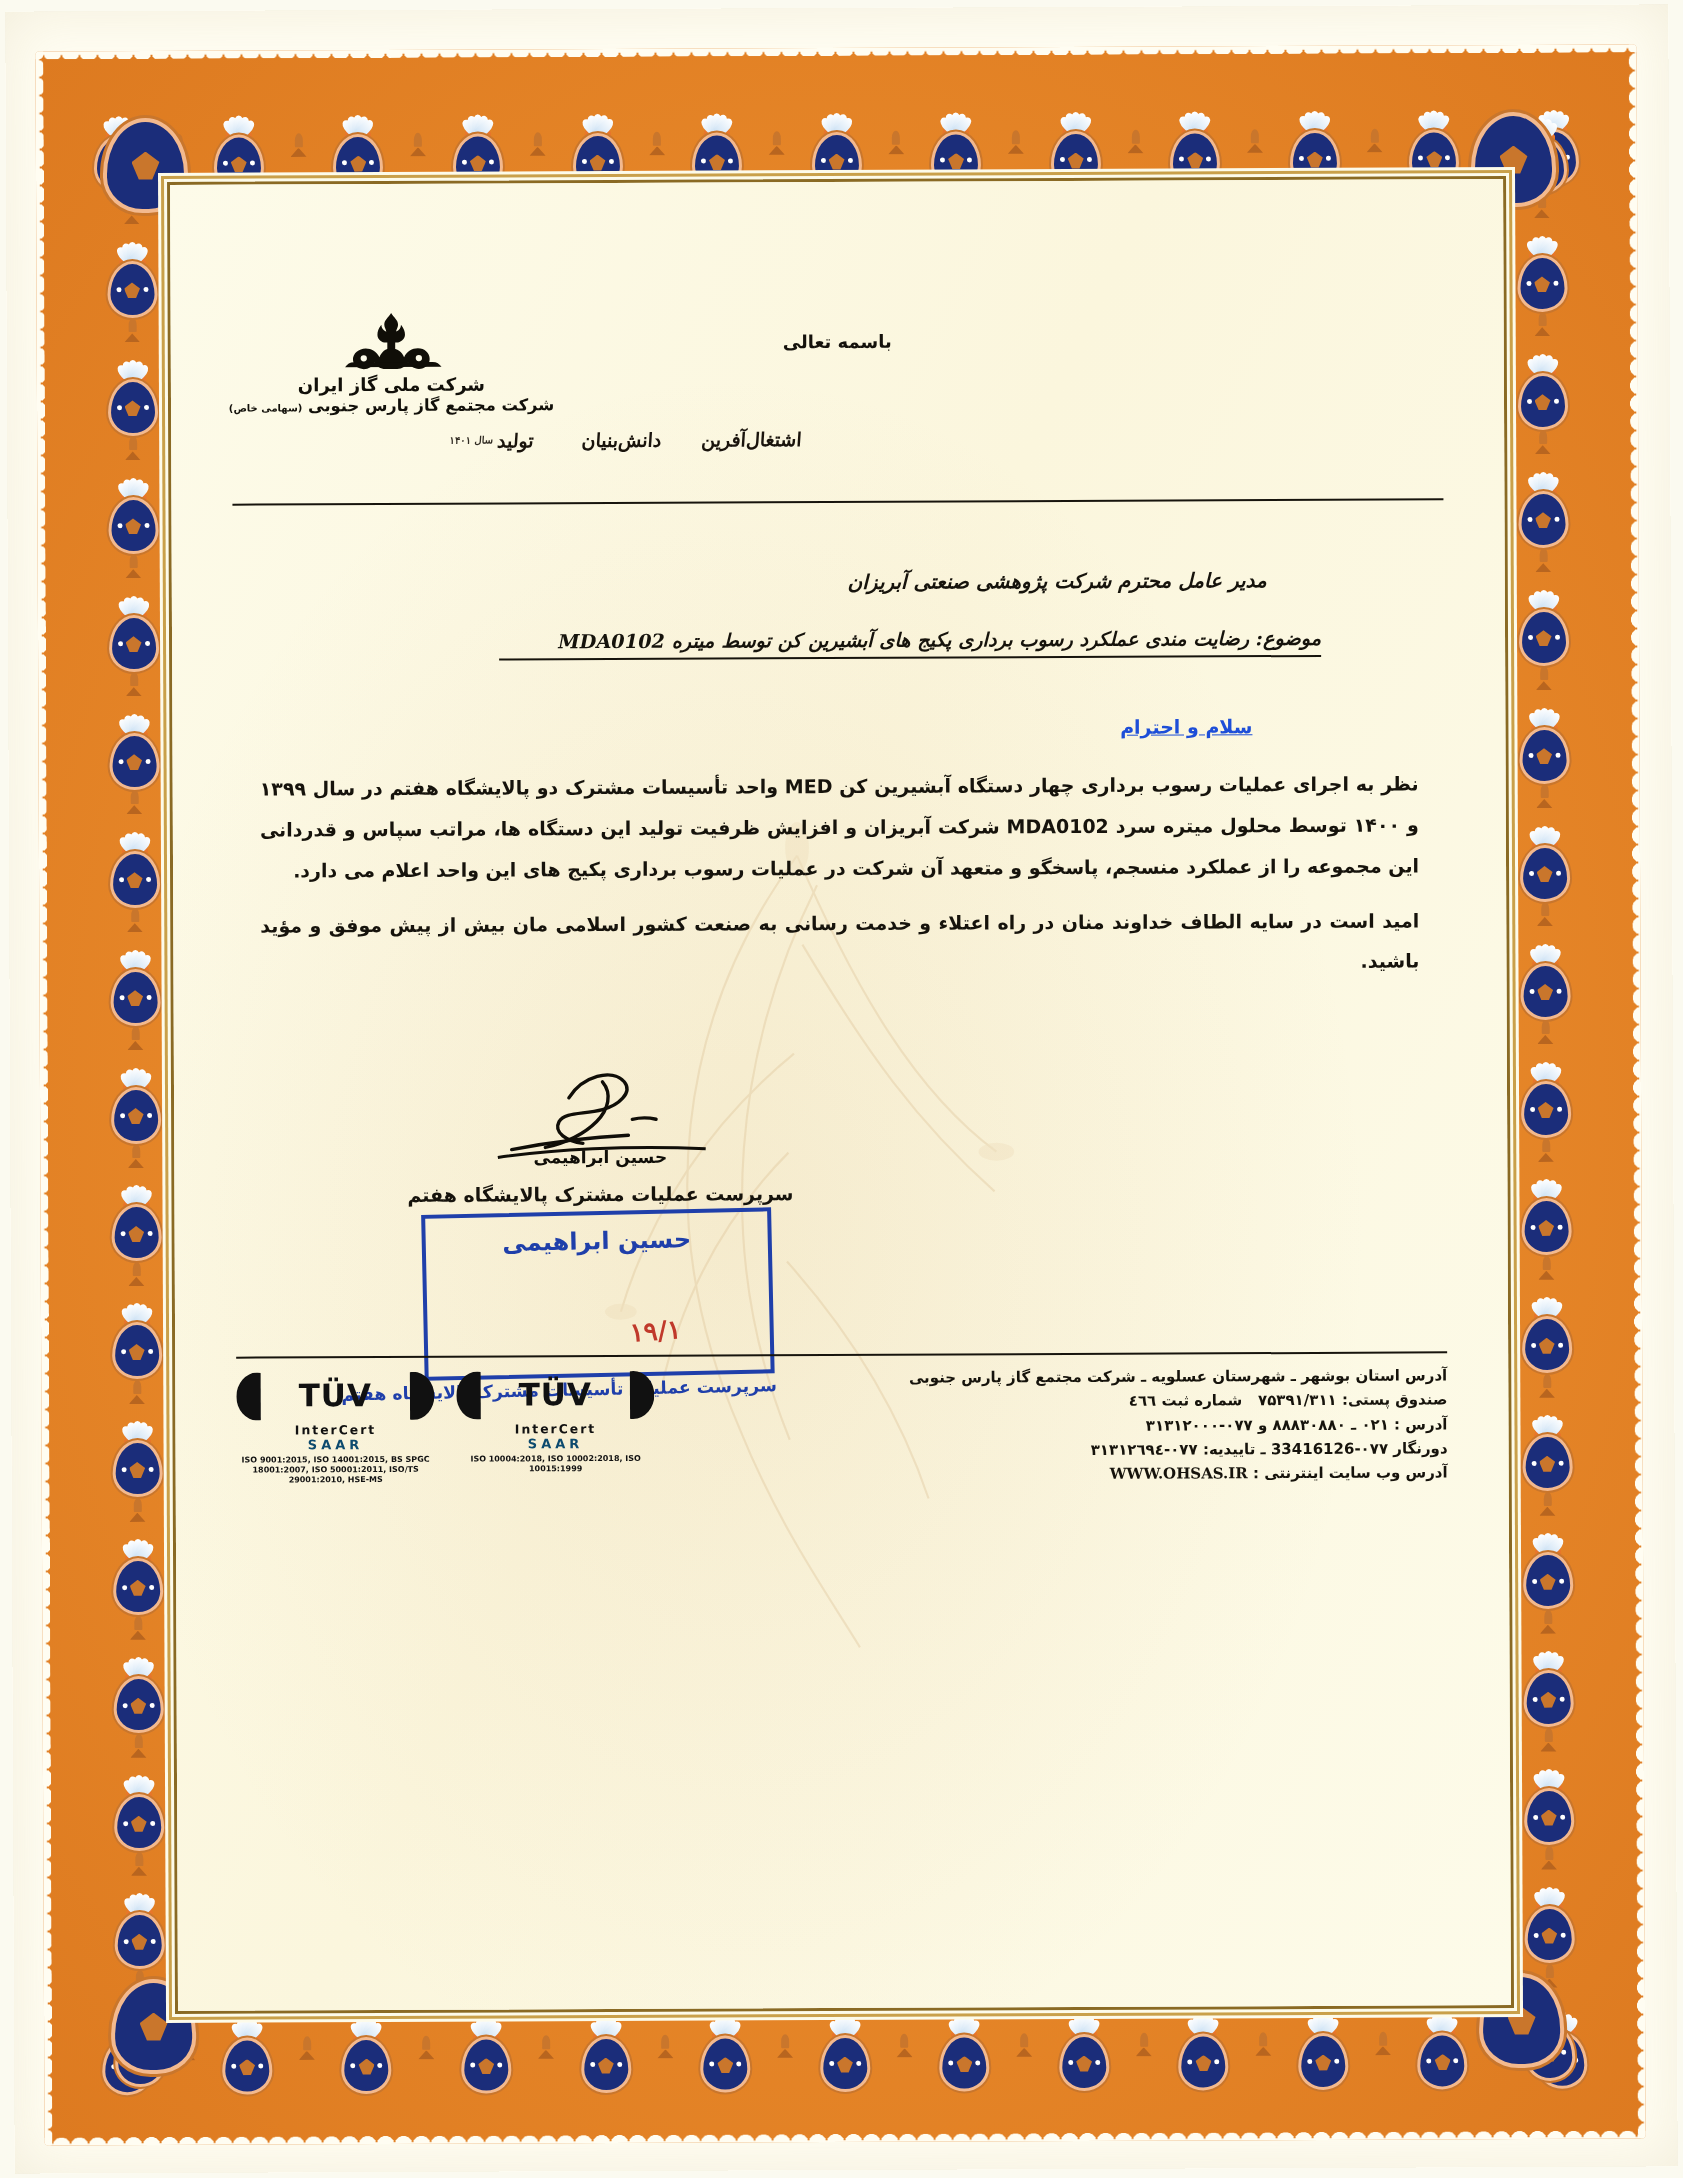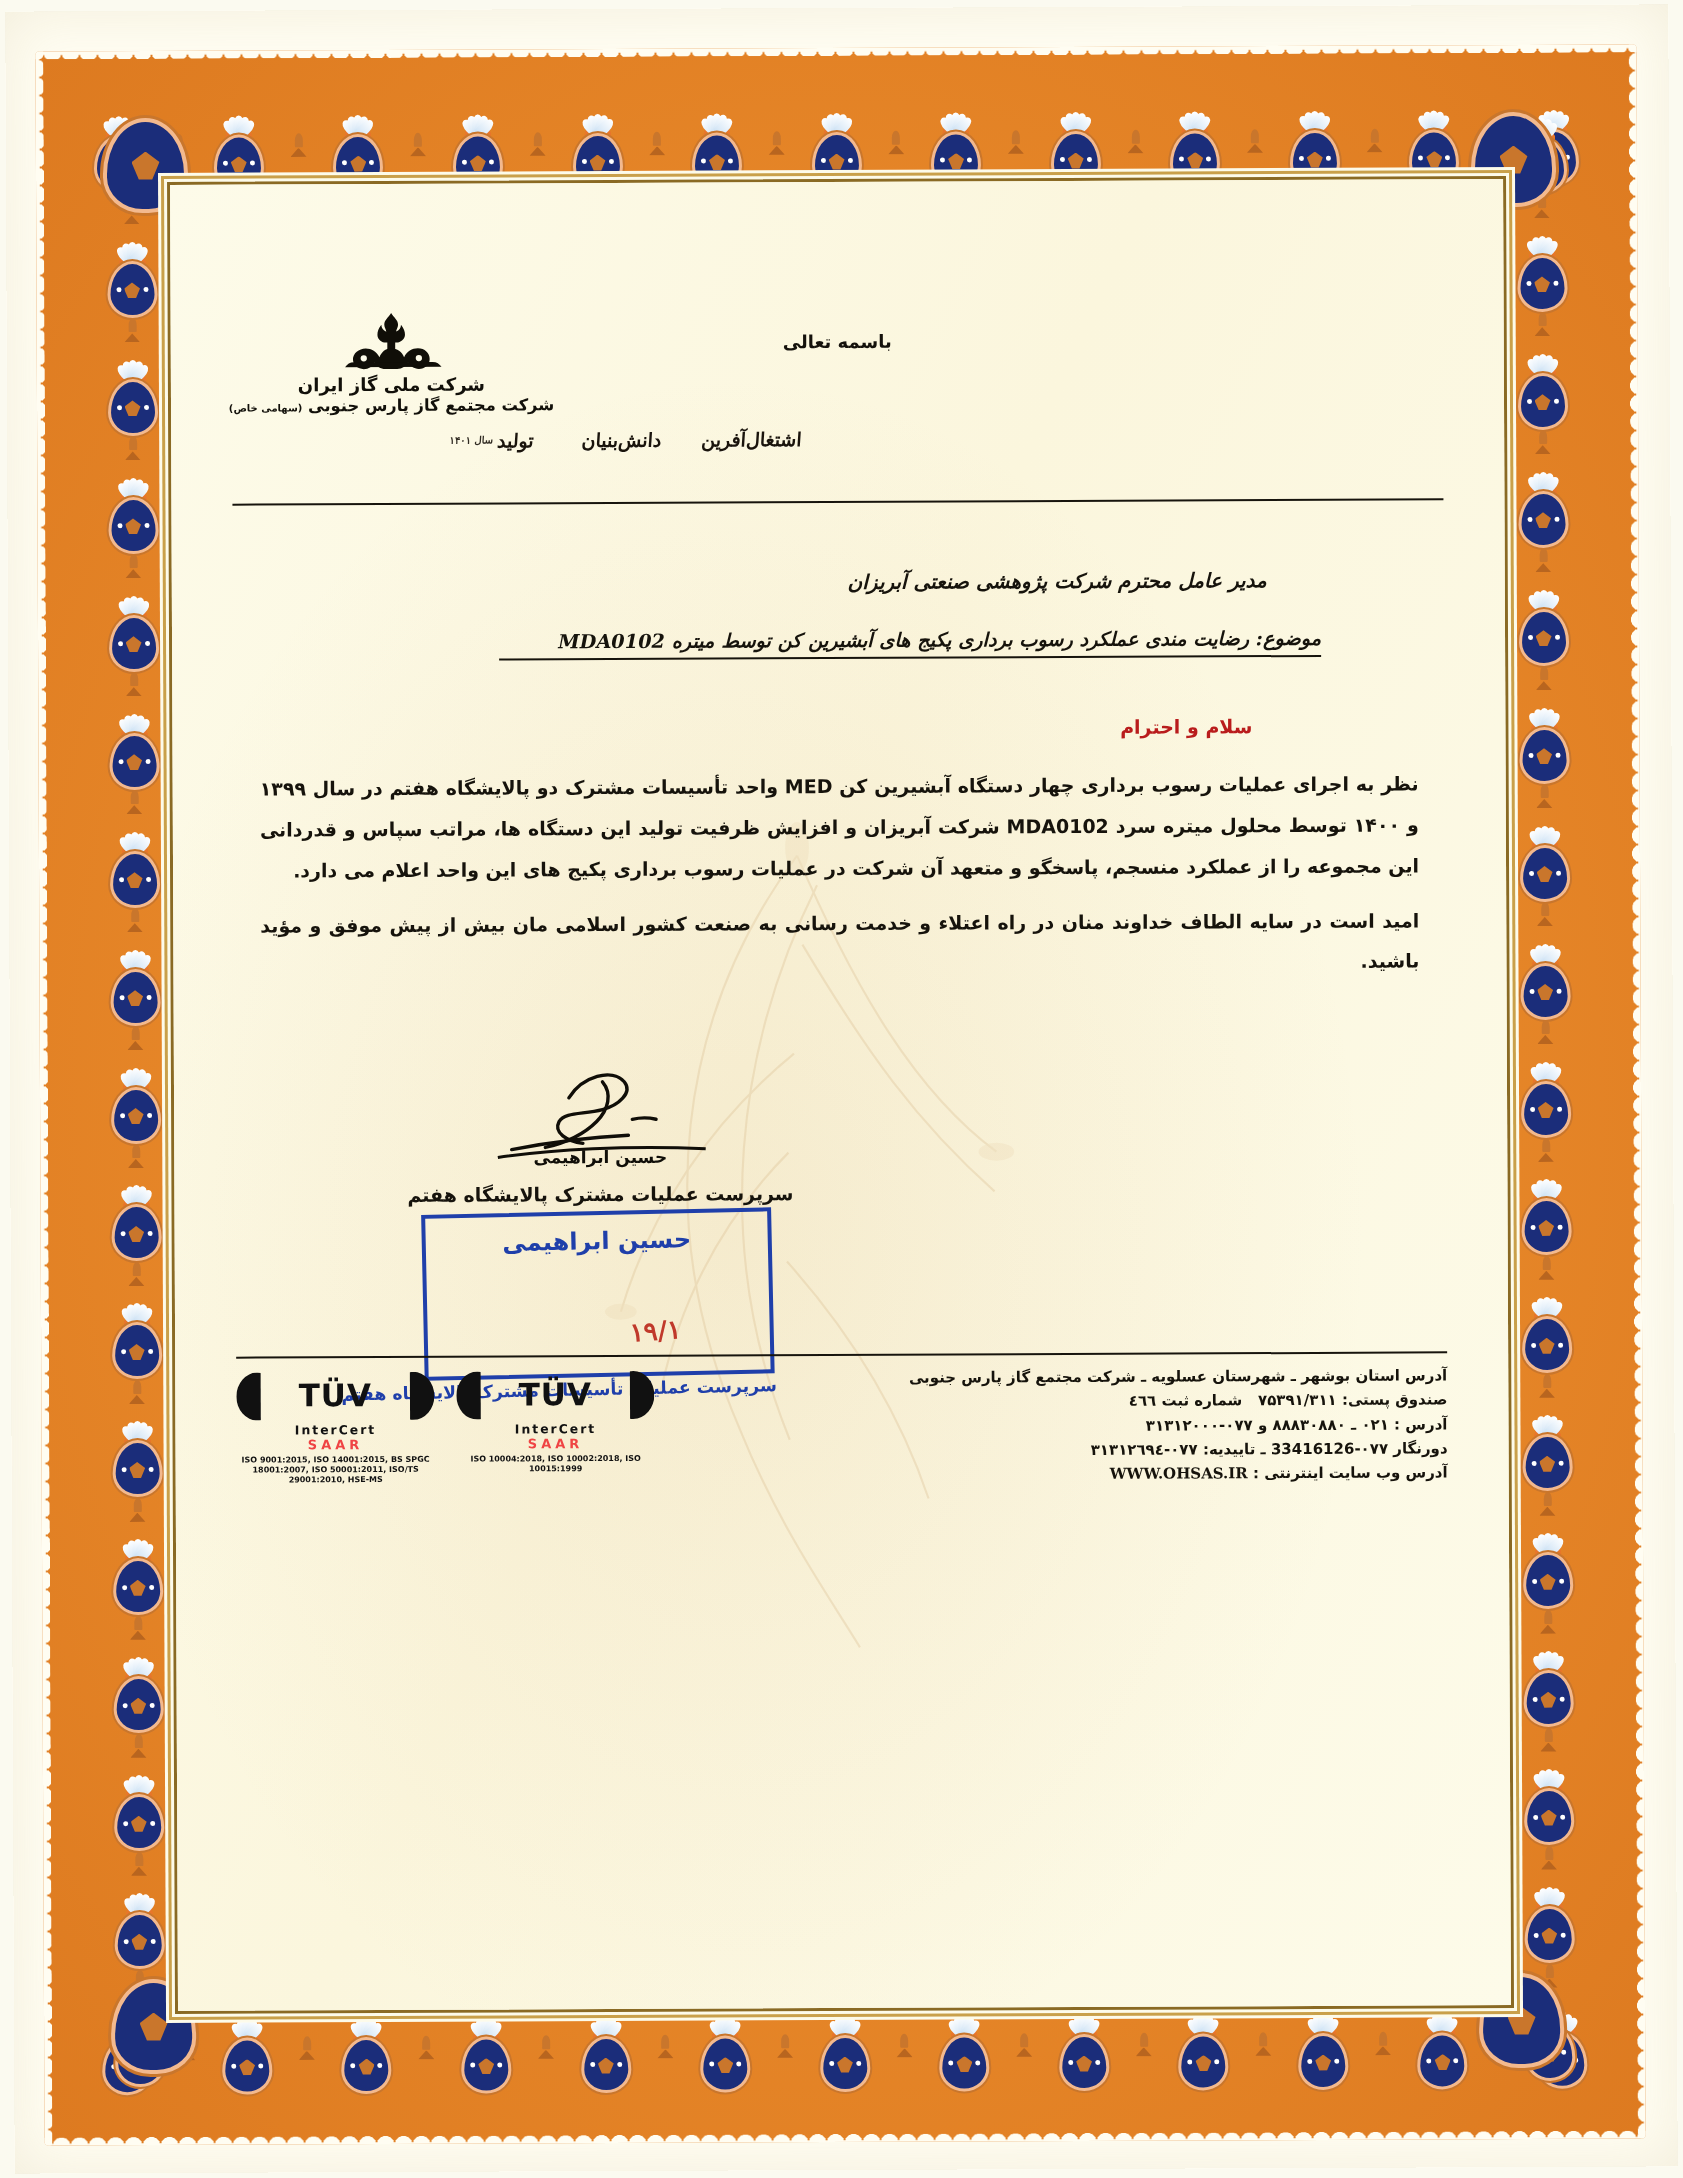--- a/index.html
+++ b/index.html
@@ -191,21 +191,21 @@
     position:absolute;top:447px;right:184px;left:327px;
     font-size:19.3px;font-weight:700;font-style:italic;color:#16130c;
     font-family:"DejaVu Serif","Liberation Serif",serif;
     text-align:right;white-space:nowrap;
     border-bottom:2px solid #16130c;padding-bottom:5px;
   }
   .subject .lat{font-family:"DejaVu Serif","Liberation Serif",serif;}
 
   .salutation{
     position:absolute;top:535px;right:253px;
-    font-size:19px;font-weight:700;color:#b91c1c;
+    font-size:19px;font-weight:700;color:#1d4ed8;text-decoration:underline;
   }
   .body{
     position:absolute;top:584px;right:87px;left:87px;
     font-size:19px;line-height:2.15;color:#16130c;font-weight:700;
     text-align:justify;text-align-last:right;
   }
   .body p{margin:0 0 14px 0;}
 
   
   .sigwrap{position:absolute;top:871px;right:auto;left:208px;width:436px;text-align:center;}
@@ -251,21 +251,21 @@
     position:relative;height:51px;display:flex;align-items:center;justify-content:center;
   }
   .tuv .c-l,.tuv .c-r{
     position:absolute;top:2px;width:42px;height:48px;background:#111;
   }
   .tuv .c-l{left:0;border-radius:50%;clip-path:inset(0 42% 0 0);}
   .tuv .c-r{right:0;border-radius:50%;clip-path:inset(0 0 0 42%);}
   .tuv .word{font-size:31px;font-weight:700;letter-spacing:1px;color:#111;
     font-family:"DejaVu Sans","Liberation Sans",sans-serif;line-height:1;}
   .tuv .sub1{font-size:12.4px;font-weight:700;letter-spacing:2px;color:#111;margin-top:1px;}
-  .tuv .sub2{font-size:13px;font-weight:700;letter-spacing:4px;color:#ef4444;}
+  .tuv .sub2{font-size:13px;font-weight:700;letter-spacing:4px;color:#0c4a6e;}
   .tuv .iso{font-size:8px;font-weight:700;color:#111;line-height:1.25;margin-top:3px;
     font-family:"DejaVu Sans","Liberation Sans",sans-serif;direction:ltr;}
 </style>
 </head>
 <body>
 
 <div id="page">
   <div id="scan">
 
     <div class="ornate">

